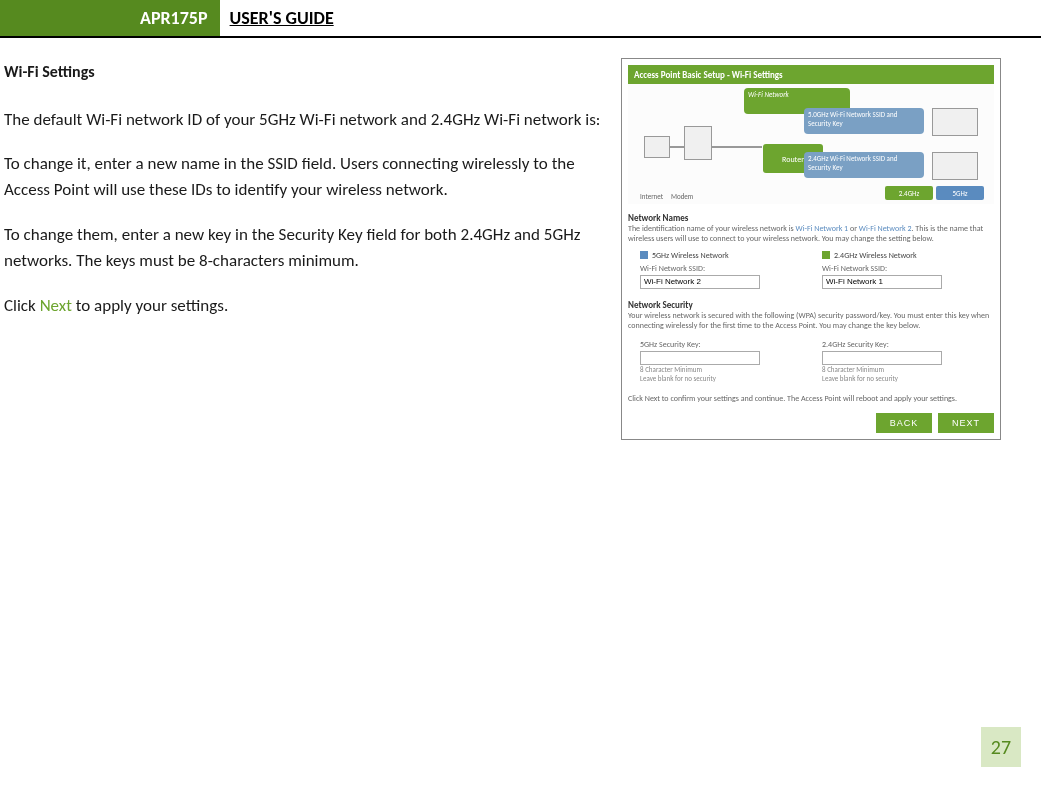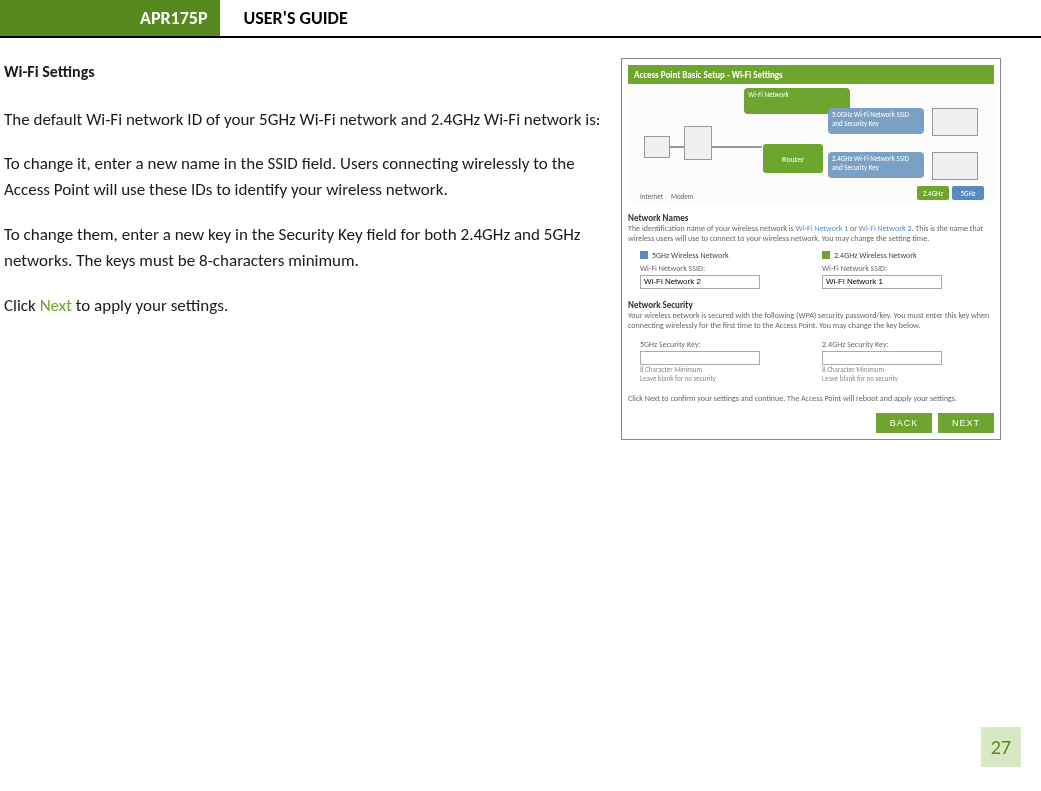--- a/index.html
+++ b/index.html
@@ -24,21 +24,22 @@
       display: flex;
       align-items: center;
       justify-content: flex-end;
       padding: 0 12px 0 140px;
     }
     .header-title {
       font-weight: bold;
       font-size: 18px;
       display: flex;
       align-items: center;
-      padding-left: 24px;
+      padding-left: 10px;
+      text-decoration: underline;
     }
     .content {
       display: flex;
       padding: 20px 40px 0 4px;
       gap: 18px;
     }
     .left-col {
       flex: 1;
       font-size: 17px;
       line-height: 1.55;
@@ -87,27 +88,27 @@
       position:absolute;left:56px;top:42px;width:28px;height:34px;border:1px solid #999;background:#f0f0f0;
     }
     .ss-router {
       position:absolute;left:16px;top:52px;width:26px;height:22px;border:1px solid #999;background:#f0f0f0;
     }
     .ss-line1{position:absolute;left:42px;top:62px;width:16px;height:2px;background:#999;}
     .ss-line2{position:absolute;left:84px;top:62px;width:50px;height:2px;background:#999;}
     .ss-laptop{position:absolute;right:16px;width:46px;height:28px;border:1px solid #999;background:#f0f0f0;}
     .ss-laptop.l1{top:24px;}
     .ss-laptop.l2{top:68px;}
-    .ss-bubble{position:absolute;right:70px;width:96px;height:26px;border-radius:4px;font-size:7px;padding:2px 4px;color:#fff;}
+    .ss-bubble{position:absolute;right:70px;width:120px;height:26px;border-radius:4px;font-size:7px;padding:2px 4px;color:#fff;}
     .ss-bubble.b0{top:4px;left:116px;width:106px;background:#6da52f;font-style:italic;}
     .ss-bubble.b1{top:24px;background:#7aa0c4;}
     .ss-bubble.b2{top:68px;background:#7aa0c4;}
     .ss-labels{position:absolute;bottom:3px;left:12px;font-size:7px;color:#666;}
     .ss-pills{position:absolute;bottom:4px;right:10px;display:flex;gap:3px;}
-    .ss-pill{width:32px;height:14px;border-radius:2px;font-size:7px;color:#fff;display:flex;align-items:center;justify-content:center;}
+    .ss-pill{width:48px;height:14px;border-radius:2px;font-size:7px;color:#fff;display:flex;align-items:center;justify-content:center;}
     .ss-pill.g{background:#6da52f;}
     .ss-pill.b{background:#5a8bbf;}
     .ss-section-title{font-weight:bold;font-size:9px;color:#333;margin-top:8px;}
     .ss-desc{font-size:8px;color:#666;line-height:1.3;margin-bottom:6px;}
     .ss-blue{color:#5a8bbf;}
     .ss-cols{display:flex;gap:10px;margin:4px 0 10px 12px;}
     .ss-col{flex:1;}
     .ss-col-head{font-size:8px;color:#444;display:flex;align-items:center;gap:4px;margin-bottom:3px;}
     .sq{width:8px;height:8px;display:inline-block;}
     .sq.blue{background:#5a8bbf;}
@@ -176,21 +177,21 @@
         <span>Modem</span>
       </div>
       <div class="ss-pills">
         <div class="ss-pill g">2.4GHz</div>
         <div class="ss-pill b">5GHz</div>
       </div>
     </div>
 
     <div class="ss-section-title">Network Names</div>
     <div class="ss-desc">
-      <span>The identification name of your wireless network is </span><span class="ss-blue">Wi-Fi Network 1</span><span> or </span><span class="ss-blue">Wi-Fi Network 2</span><span>. This is the name that wireless users will use to connect to your wireless network. You may change the setting time.</span>
+      <span>The identification name of your wireless network is </span><span class="ss-blue">Wi-Fi Network 1</span><span> or </span><span class="ss-blue">Wi-Fi Network 2</span><span>. This is the name that wireless users will use to connect to your wireless network. You may change the setting below.</span>
     </div>
     <div class="ss-cols">
       <div class="ss-col">
         <div class="ss-col-head">
             <span class="sq blue"></span>
             <span>5GHz Wireless Network</span>
           </div>
         <div class="ss-field-label">Wi-Fi Network SSID:</div>
         <input class="ss-input" value="Wi-Fi Network 2" style="">
       </div>

